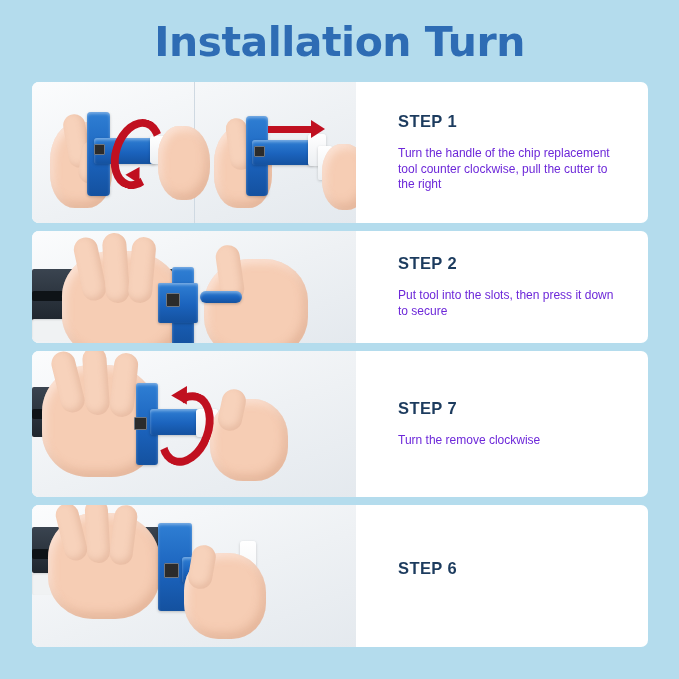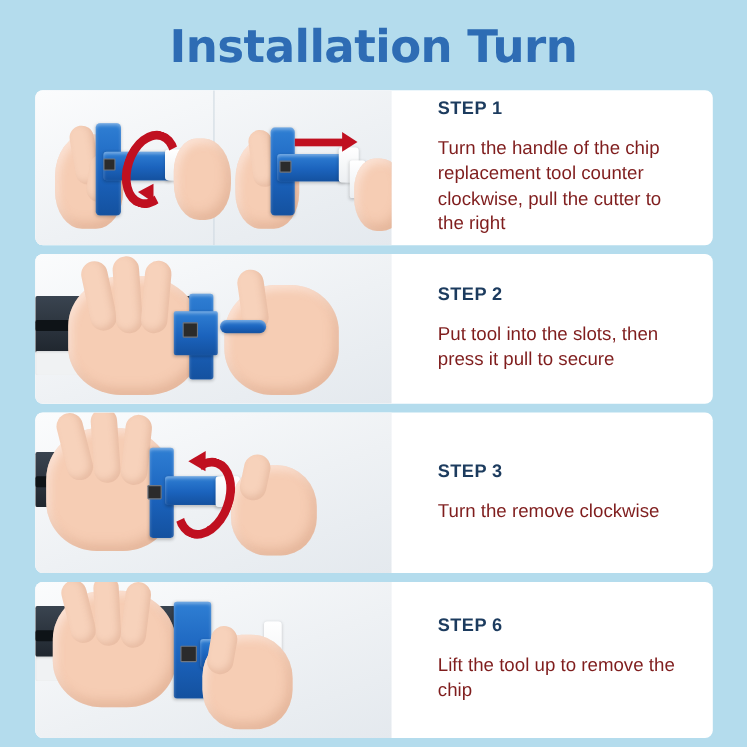--- a/index.html
+++ b/index.html
@@ -40,21 +40,21 @@
     position: relative;
     width: 616px;
     background: #ffffff;
     border-radius: 7px;
     margin-bottom: 8px;
     display: flex;
     overflow: hidden;
     box-sizing: border-box;
   }
   .card-h1 { height: 141px; }
-  .card-h2 { height: 136px; }
+  .card-h2 { height: 112px; }
   .card-h3 { height: 146px; }
   .card-h4 { height: 142px; }
 
   
   .photo {
     position: relative;
     width: 324px;
     flex: 0 0 324px;
     background: #f4f6f8;
     overflow: hidden;
@@ -159,23 +159,23 @@
     justify-content: center;
   }
   .step-label {
     font-size: 16.5px;
     font-weight: bold;
     color: #1c3b5e;
     letter-spacing: 0.4px;
     margin-bottom: 15px;
   }
   .step-desc {
-    font-size: 17px;
+    font-size: 12px;
     line-height: 1.33;
-    color: #7f1d1d;
+    color: #6d28d9;
   }
 </style>
 </head>
 <body>
 
 <div class="page-title">Installation Turn</div>
 
 <div class="cards">
 
   <div class="card card-h1">
@@ -223,21 +223,21 @@
       <div class="finger" style="left:98px;top:6px;width:24px;height:66px;transform:rotate(5deg);"></div>
       <div class="tool-blue" style="left:140px;top:36px;width:22px;height:78px;border-radius:3px;"></div>
       <div class="tool-blue" style="left:126px;top:52px;width:40px;height:40px;border-radius:2px;"></div>
       <div class="chip" style="left:134px;top:62px;width:12px;height:12px;"></div>
       <div class="hand" style="left:172px;top:28px;width:104px;height:100px;border-radius:45% 42% 42% 42%;"></div>
       <div class="finger" style="left:186px;top:14px;width:24px;height:56px;transform:rotate(-8deg);"></div>
       <div class="tool-blue" style="left:168px;top:60px;width:42px;height:12px;border-radius:6px;"></div>
     </div>
     <div class="textcol">
       <div class="step-label">STEP 2</div>
-      <div class="step-desc">Put tool into the slots, then press it pull to secure</div>
+      <div class="step-desc">Put tool into the slots, then press it down to secure</div>
     </div>
   </div>
 
   <div class="card card-h3">
     <div class="photo">
       <div class="photo-inner"></div>
       <div class="machine" style="left:0px;top:36px;width:118px;height:50px;"></div>
       <div class="machine-rail" style="left:0px;top:58px;width:118px;height:10px;"></div>
       <div class="tool-white" style="left:50px;top:80px;width:46px;height:20px;border-radius:10px;"></div>
       <div class="hand" style="left:10px;top:14px;width:116px;height:112px;border-radius:42% 45% 40% 40%;"></div>
@@ -247,21 +247,21 @@
       <div class="tool-blue" style="left:104px;top:32px;width:22px;height:82px;border-radius:3px;"></div>
       <div class="chip" style="left:102px;top:66px;width:11px;height:11px;"></div>
       <div class="tool-blue" style="left:118px;top:58px;width:52px;height:26px;"></div>
       <div class="tool-white" style="left:164px;top:58px;width:22px;height:28px;"></div>
       <div class="hand" style="left:178px;top:48px;width:78px;height:82px;border-radius:44% 46% 42% 42%;"></div>
       <div class="finger" style="left:188px;top:38px;width:24px;height:42px;transform:rotate(12deg);"></div>
       <div class="arrow-rot" style="left:128px;top:40px;width:36px;height:60px;transform:rotate(200deg);"></div>
       <div class="arrow-head" style="left:142px;top:34px;border-left:9px solid transparent;border-right:9px solid transparent;border-bottom:16px solid #c01020;transform:rotate(30deg);"></div>
     </div>
     <div class="textcol">
-      <div class="step-label">STEP 3</div>
+      <div class="step-label">STEP 7</div>
       <div class="step-desc">Turn the remove clockwise</div>
     </div>
   </div>
 
   <div class="card card-h4">
     <div class="photo">
       <div class="photo-inner"></div>
       <div class="machine" style="left:0px;top:22px;width:132px;height:46px;"></div>
       <div class="machine-rail" style="left:0px;top:44px;width:132px;height:10px;"></div>
       <div class="machine-panel" style="left:0px;top:68px;width:140px;height:22px;"></div>
@@ -271,17 +271,16 @@
       <div class="finger" style="left:80px;top:0px;width:23px;height:60px;transform:rotate(7deg);"></div>
       <div class="tool-blue" style="left:126px;top:18px;width:34px;height:88px;border-radius:3px;"></div>
       <div class="chip" style="left:132px;top:58px;width:13px;height:13px;"></div>
       <div class="tool-blue" style="left:150px;top:52px;width:60px;height:26px;"></div>
       <div class="tool-white" style="left:208px;top:36px;width:16px;height:62px;"></div>
       <div class="hand" style="left:152px;top:48px;width:82px;height:86px;border-radius:44% 46% 42% 42%;"></div>
       <div class="finger" style="left:158px;top:40px;width:24px;height:44px;transform:rotate(10deg);"></div>
     </div>
     <div class="textcol">
       <div class="step-label">STEP 6</div>
-      <div class="step-desc">Lift the tool up to remove the chip</div>
     </div>
   </div>
 
 </div>
 
 </body></html>

